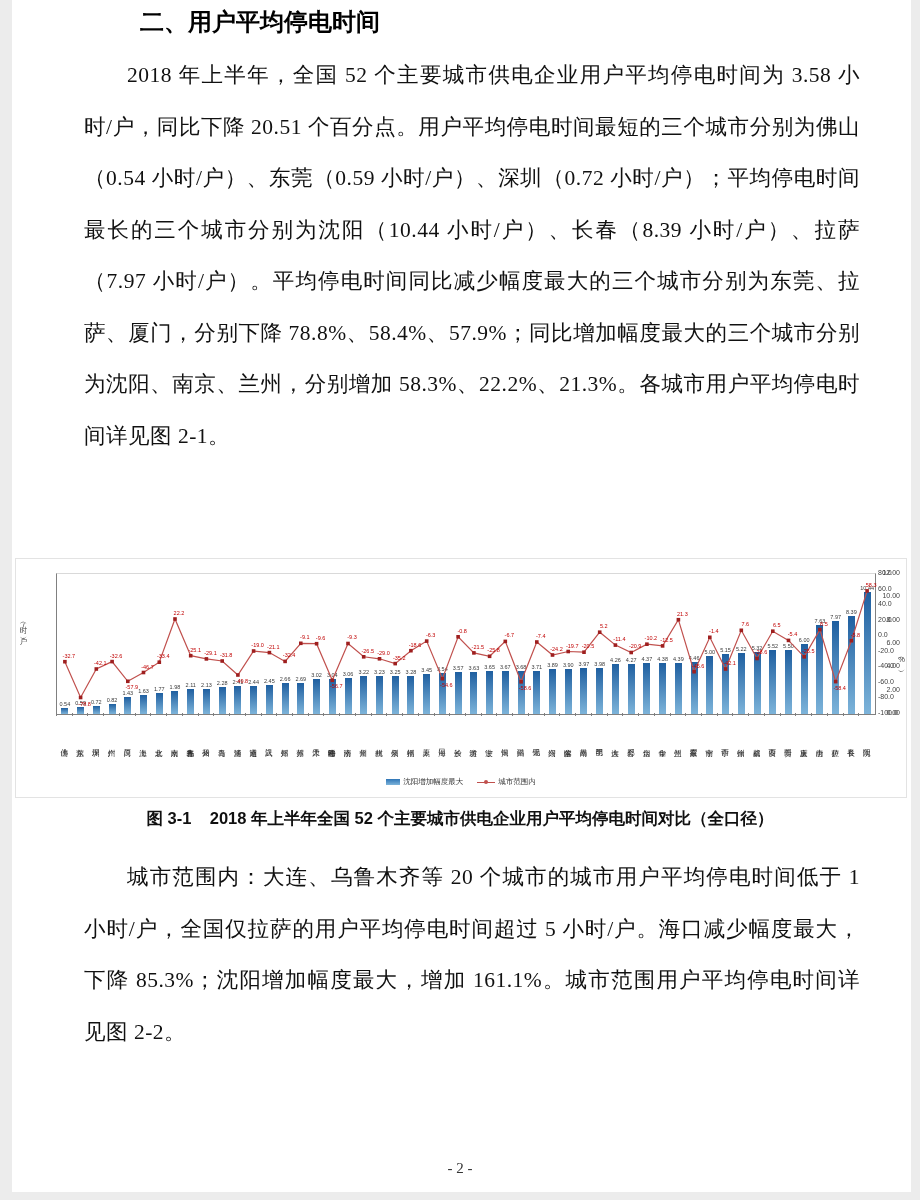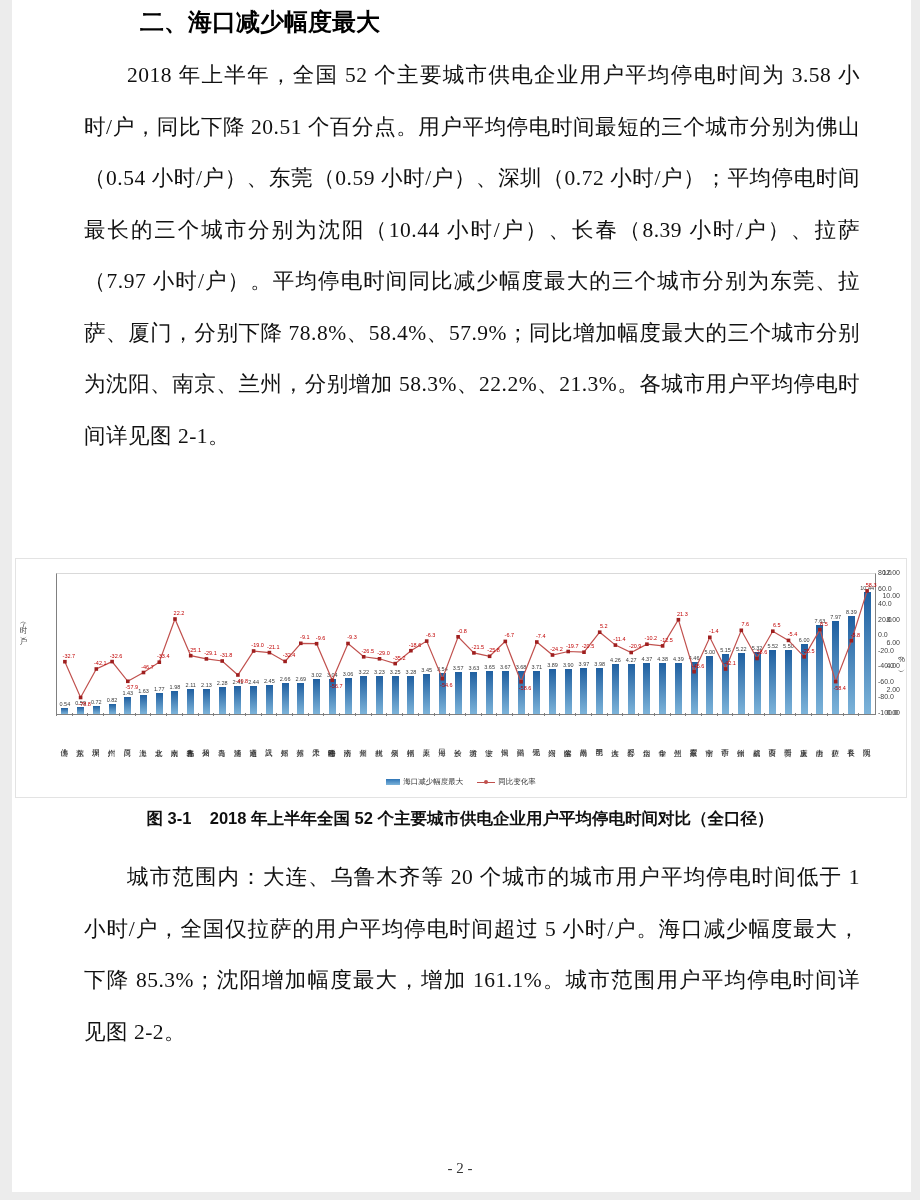--- a/index.html
+++ b/index.html
@@ -48,21 +48,21 @@
   #legend .swatch-dot{position:absolute;left:7px;top:-2.5px;width:4px;height:4px;border-radius:50%;}
 </style>
 </head>
 <body>
 
 <div id="page">
   <div class="edge" id="edge-left"></div>
   <div class="edge" id="edge-right"></div>
   <div class="edge" id="edge-bottom"></div>
 
-  <div id="heading">二、海口减少幅度最大</div>
+  <div id="heading">二、用户平均停电时间</div>
 
   <div id="par1" class="body-par">2018 年上半年，全国 52 个主要城市供电企业用户平均停电时间为 3.58 小时/户，同比下降 20.51 个百分点。用户平均停电时间最短的三个城市分别为佛山（0.54 小时/户）、东莞（0.59 小时/户）、深圳（0.72 小时/户）；平均停电时间最长的三个城市分别为沈阳（10.44 小时/户）、长春（8.39 小时/户）、拉萨（7.97 小时/户）。平均停电时间同比减少幅度最大的三个城市分别为东莞、拉萨、厦门，分别下降 78.8%、58.4%、57.9%；同比增加幅度最大的三个城市分别为沈阳、南京、兰州，分别增加 58.3%、22.2%、21.3%。各城市用户平均停电时间详见图 2-1。</div>
 
   <div id="chart">
     <div id="ltitle" class="axis-title">（时/户）</div>
     <div id="rtitle" class="axis-title">（%）</div>
     <div id="plot">
         <div class="bar" style="left: 4.36538px; height: 6.3px;"></div>
         <div class="bar-label" style="left: 7.86538px; top: 126.7px;">0.54</div>
         <div class="bar" style="left: 20.0962px; height: 6.88333px;"></div>
@@ -269,21 +269,21 @@
         <div class="line-label" style="left: 704.019px; top: 75.4667px;">-28.6</div>
         <div class="line-label" style="left: 719.75px; top: 48.1667px;">6.5</div>
         <div class="line-label" style="left: 735.481px; top: 57.4222px;">-5.4</div>
         <div class="line-label" style="left: 751.212px; top: 73.8333px;">-26.5</div>
         <div class="line-label" style="left: 766.942px; top: 46.6111px;">8.5</div>
         <div class="line-label" style="left: 782.673px; top: 110.644px;">-58.4</div>
         <div class="line-label" style="left: 798.404px; top: 57.7333px;">-5.8</div>
         <div class="line-label" style="left: 814.135px; top: 7.87778px;">58.3</div>
       </div>
     <div id="legend">
-      <span class="swatch-bar" style="background: linear-gradient(rgb(46, 117, 182), rgb(125, 180, 218));"></span><span>海口减少幅度最大</span><span class="swatch-line" style="border-top-color: rgb(192, 80, 77);"><span class="swatch-dot" style="background: rgb(192, 80, 77);"></span></span><span>同比变化率</span>
+      <span class="swatch-bar" style="background: linear-gradient(rgb(46, 117, 182), rgb(125, 180, 218));"></span><span>沈阳增加幅度最大</span><span class="swatch-line" style="border-top-color: rgb(192, 80, 77);"><span class="swatch-dot" style="background: rgb(192, 80, 77);"></span></span><span>城市范围内</span>
     </div>
   <div class="ytick" style="top: 10px;">12.00</div>
       <div class="ytick" style="top: 33.3333px;">10.00</div>
       <div class="ytick" style="top: 56.6667px;">8.00</div>
       <div class="ytick" style="top: 80px;">6.00</div>
       <div class="ytick" style="top: 103.333px;">4.00</div>
       <div class="ytick" style="top: 126.667px;">2.00</div>
       <div class="ytick" style="top: 150px;">0.00</div>
       <div class="rtick" style="top: 10px;">80.0</div>
       <div class="rtick" style="top: 25.5556px;">60.0</div>

